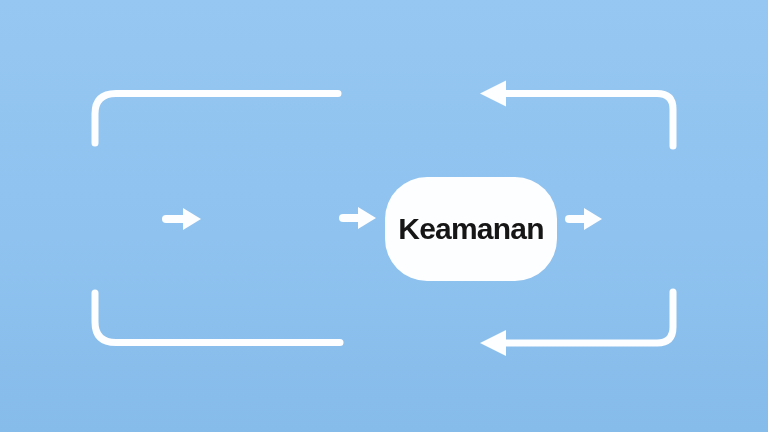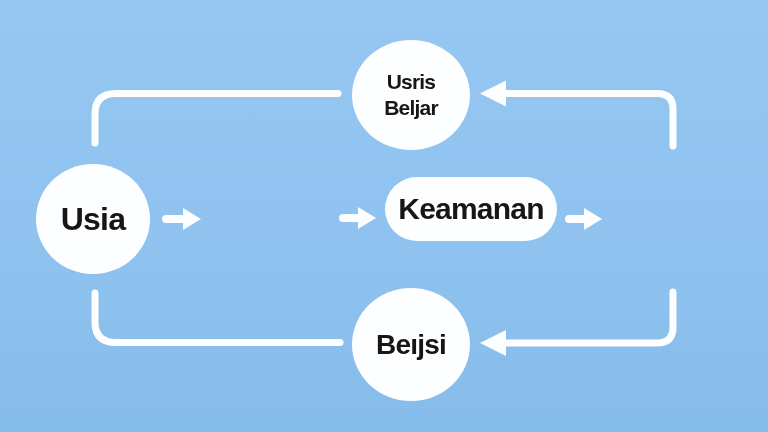--- a/index.html
+++ b/index.html
@@ -25,21 +25,21 @@
     font-weight: 700;
     text-align: center;
     letter-spacing: -0.8px;
     white-space: pre-line;
   }
   .circle { border-radius: 50%; }
   .pill   { border-radius: 42px; }
 
   .node-usia     { left: 36px;  top: 164px; width: 114px; height: 110px; font-size: 32px; }
   .node-jenis    { left: 212px; top: 165px; width: 110px; height: 108px; font-size: 32px; }
-  .node-keamanan { left: 385px; top: 177px; width: 172px; height: 64px;  font-size: 30px; }
+  .node-keamanan { left: 385px; top: 177px; width: 172px; height: 104px;  font-size: 30px; }
   .node-duraii   { left: 614px; top: 164px; width: 112px; height: 111px; font-size: 32px; }
   .node-top      { left: 352px; top: 40px;  width: 118px; height: 110px; font-size: 21px; line-height: 1.25; }
   .node-bottom   { left: 352px; top: 288px; width: 118px; height: 113px; font-size: 28px; }
 
   .connector {
     fill: none;
     stroke: var(--shape, #fdfeff);
     stroke-width: 7;
     stroke-linecap: round;
   }
@@ -76,32 +76,22 @@
       <line class="mini-stem" x1="343" y1="218" x2="358" y2="218"></line>
       <polygon class="arrowhead" points="376,218 358,207 358,229"></polygon>
     </g>
 
     <g>
       <line class="mini-stem" x1="569" y1="219" x2="584" y2="219"></line>
       <polygon class="arrowhead" points="602,219 584,208 584,230"></polygon>
     </g>
   </svg>
 
-  <div class="node circle node-usia">
-    <span>Usia</span>
-  </div>
 
 
   <div class="node pill node-keamanan">
     <span>Keamanan</span>
   </div>
 
 
-  <div class="node circle node-top">
-    <span>Usris
-Beljar</span>
-  </div>
 
-  <div class="node circle node-bottom">
-    <span>Beıjsi</span>
-  </div>
 
 </div>
 
 </body></html>

